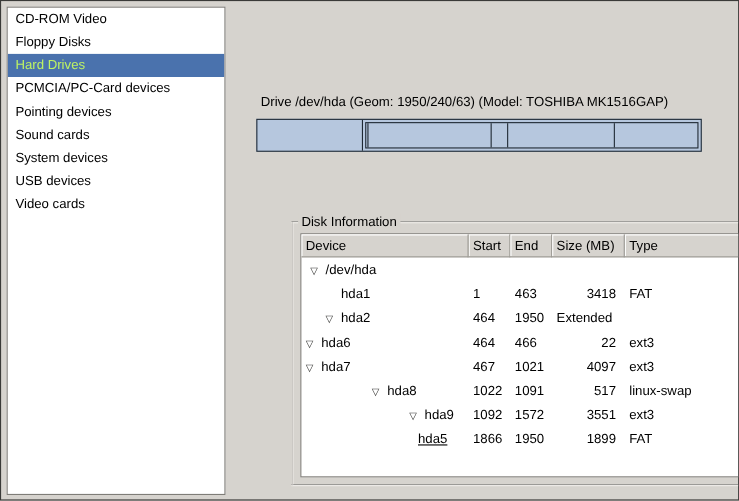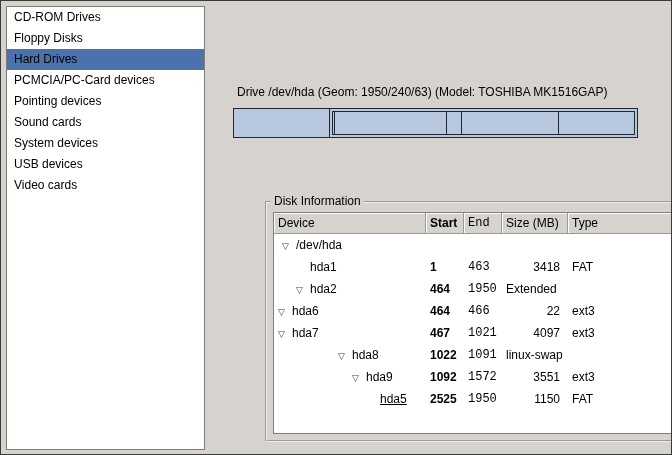--- a/index.html
+++ b/index.html
@@ -26,21 +26,21 @@
   
   .sidebar{
     position:absolute;left:5px;top:5px;width:199px;height:444px;
     background:#fff;border:1px solid var(--edge-dark);
     overflow:hidden;
   }
   .sb-item{
     height:21px;line-height:21px;padding-left:7px;white-space:nowrap;
     cursor:default;
   }
-  .sb-item.selected{background:var(--sel);color:#000000;}
+  .sb-item.selected{background:var(--sel);color:#bef264;}
   
   .drive-title{
     position:absolute;left:236px;top:84px;white-space:nowrap;
   }
   
   .partition-bar{
     position:absolute;left:232px;top:107px;width:405px;height:30px;
     background:var(--bar-fill);
     border:1px solid var(--bar-border);
     display:flex;
@@ -70,40 +70,40 @@
   }
   .thead{display:flex;height:21px;background:var(--bg);}
   .th{
     border-right:1px solid var(--edge-mid);
     border-bottom:1px solid var(--edge-mid);
     box-shadow:inset 1px 1px 0 #ffffff;
     padding-left:4px;line-height:20px;white-space:nowrap;overflow:hidden;
     cursor:default;
   }
   .cw0{width:152px;}
-  .cw1{width:38px;font-weight:bold;}
-  .cw2{width:38px;font-family:Liberation Mono, monospace;}
+  .cw1{width:38px;}
+  .cw2{width:38px;}
   .cw3{width:66px;}
   .cw4{flex:1;min-width:0;}
   .trow{display:flex;height:22px;line-height:22px;}
   .td{padding-left:4px;white-space:nowrap;overflow:hidden;}
   .td.num-right{text-align:right;padding-right:8px;padding-left:0;}
   .tri{
     display:inline-block;width:14px;font-size:9px;color:#3a3a38;
     vertical-align:middle;text-align:left;
   }
   .tri-spacer{display:inline-block;width:14px;}
 </style>
 </head>
 <body>
 
 <div class="window">
 
   <div class="sidebar" id="sidebar">
-      <div class="sb-item">CD-ROM Drives</div>
+      <div class="sb-item">CD-ROM Video</div>
       <div class="sb-item">Floppy Disks</div>
       <div class="sb-item selected">Hard Drives</div>
       <div class="sb-item">PCMCIA/PC-Card devices</div>
       <div class="sb-item">Pointing devices</div>
       <div class="sb-item">Sound cards</div>
       <div class="sb-item">System devices</div>
       <div class="sb-item">USB devices</div>
       <div class="sb-item">Video cards</div>
     </div>
 
@@ -164,33 +164,34 @@
             <div class="td cw0" style=""><span class="tri">▽</span><span>hda7</span></div>
             <div class="td cw1">467</div>
             <div class="td cw2">1021</div>
             <div class="td cw3 num-right">4097</div>
             <div class="td cw4">ext3</div>
           </div>
           <div class="trow">
             <div class="td cw0" style="padding-left: 64px;"><span class="tri">▽</span><span>hda8</span></div>
             <div class="td cw1">1022</div>
             <div class="td cw2">1091</div>
+            <div class="td cw3 num-right">517</div>
             <div class="td cw4">linux-swap</div>
           </div>
           <div class="trow">
-            <div class="td cw0" style="padding-left: 78px;"><span class="tri">▽</span><span>hda9</span></div>
+            <div class="td cw0" style="padding-left: 98px;"><span class="tri">▽</span><span>hda9</span></div>
             <div class="td cw1">1092</div>
             <div class="td cw2">1572</div>
             <div class="td cw3 num-right">3551</div>
             <div class="td cw4">ext3</div>
           </div>
           <div class="trow">
             <div class="td cw0" style="padding-left: 92px; text-decoration: underline;"><span class="tri-spacer"></span><span>hda5</span></div>
-            <div class="td cw1">2525</div>
+            <div class="td cw1">1866</div>
             <div class="td cw2">1950</div>
-            <div class="td cw3 num-right">1150</div>
+            <div class="td cw3 num-right">1899</div>
             <div class="td cw4">FAT</div>
           </div>
         </div>
     </div>
   </div>
 
 </div>
 
 </body></html>

